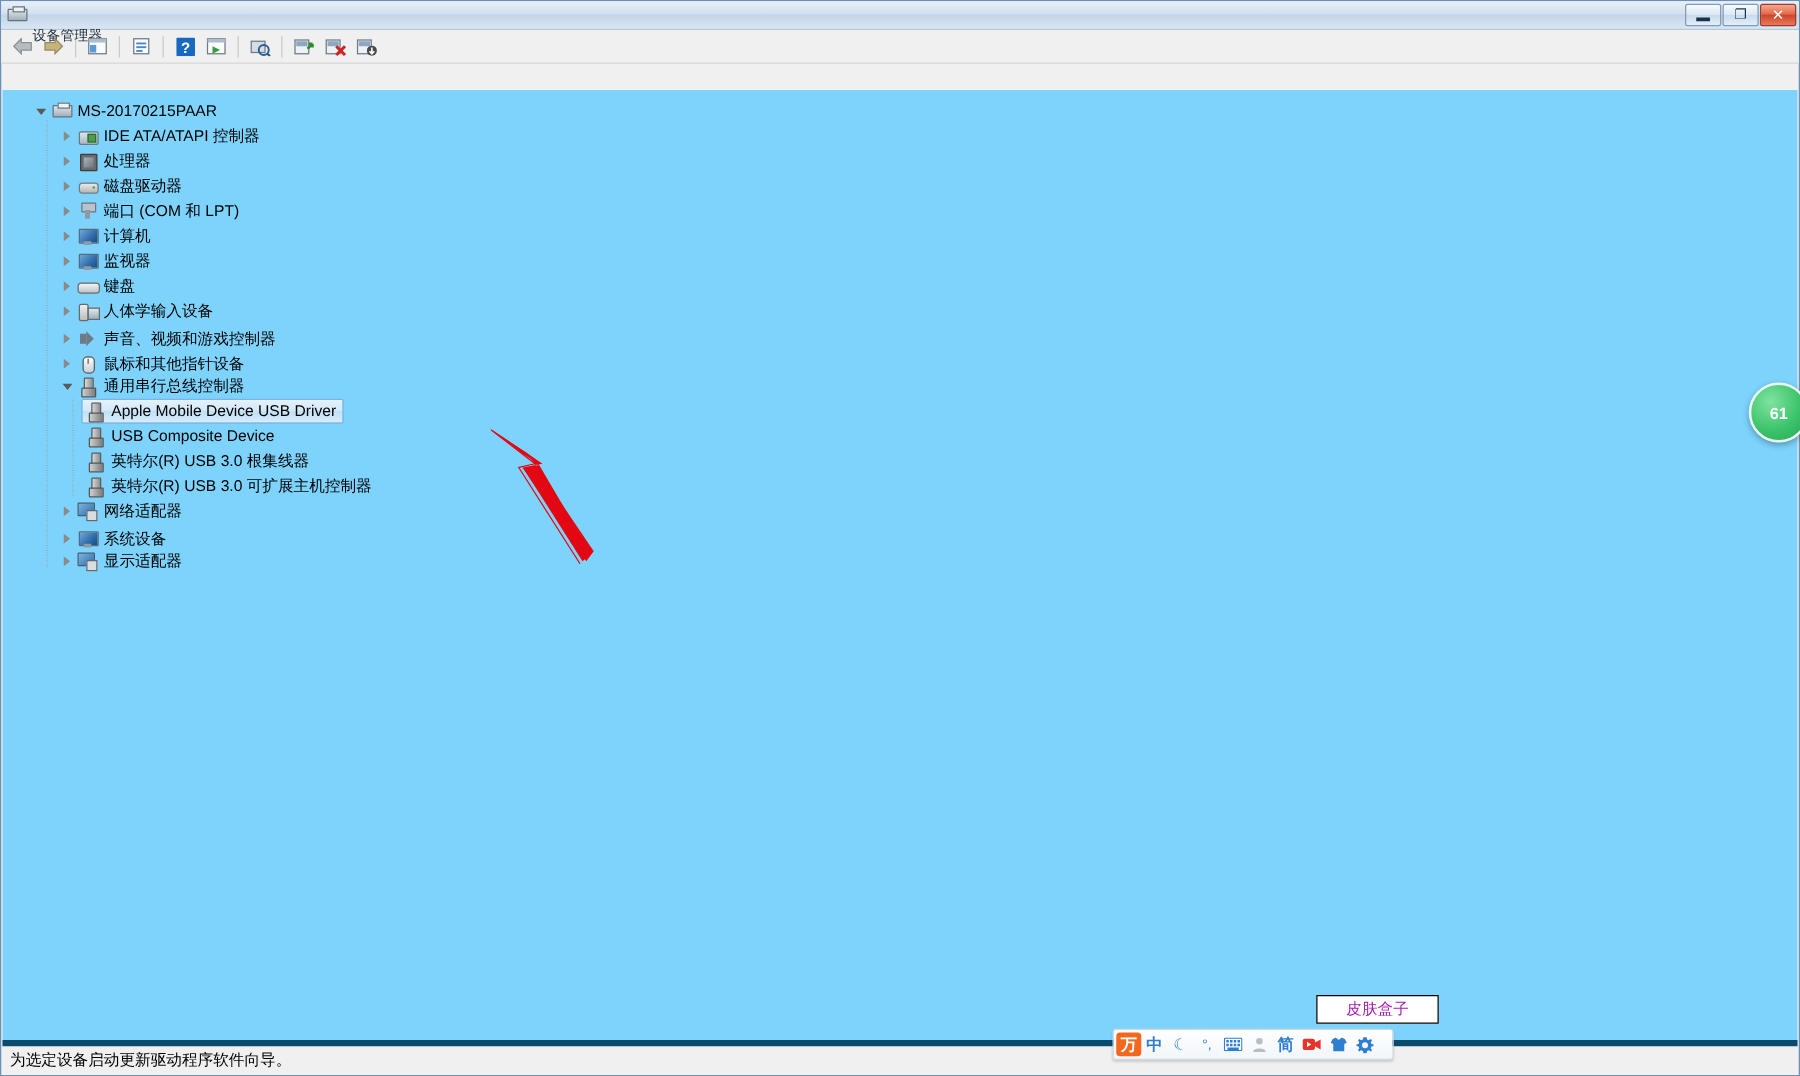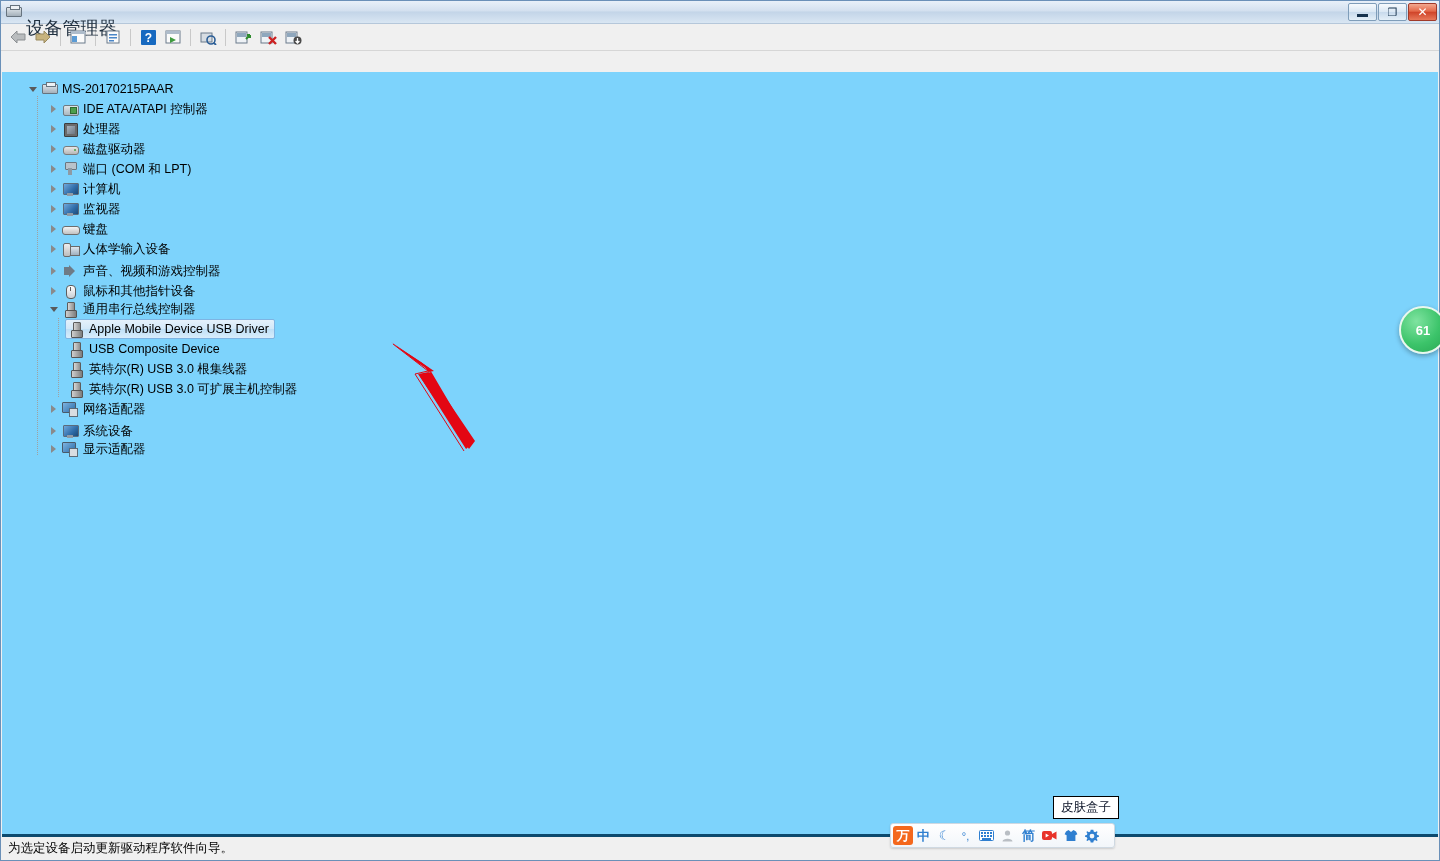--- a/index.html
+++ b/index.html
@@ -10,21 +10,21 @@
     -webkit-font-smoothing:antialiased;
   }
   .app{position:relative;width:1440px;height:861px;box-sizing:border-box;
        border:1px solid #6a90b8;background:#f0f0f0;}
 
   
   .titlebar{position:relative;height:22px;
     background:linear-gradient(to bottom,#e8f0f9 0%,#d3e0ef 45%,#c3d5e8 50%,#d9e6f3 100%);
     border-bottom:1px solid #b5c7da;display:flex;align-items:center;}
   .tb-icon{width:16px;height:16px;margin-left:4px;margin-right:5px;position:relative;flex:0 0 auto;}
-  .tb-title{font-size:18px;color:#203040;letter-spacing:.2px;margin-top:32px;}
+  .tb-title{font-size:11px;color:#203040;letter-spacing:.2px;margin-top:32px;}
   .winbtns{position:absolute;right:2px;top:2px;display:flex;gap:1px;}
   .wbtn{width:29px;height:18px;border:1px solid #7f9db9;border-radius:2px;
     background:linear-gradient(to bottom,#f6fafd 0%,#dbe8f4 48%,#c8daec 52%,#e4eff8 100%);
     display:flex;align-items:center;justify-content:center;box-sizing:border-box;}
   .wbtn.close{border-color:#a03a2a;
     background:linear-gradient(to bottom,#f3a98f 0%,#e4694a 45%,#d0452a 52%,#e8795a 100%);}
   .wbtn .glyph{font-size:11px;color:#16324d;line-height:1;}
   .wbtn.close .glyph{color:#fff;font-weight:bold;font-size:12px;}
   .minbar{width:11px;height:3px;background:#16324d;margin-top:6px;}
 
@@ -115,34 +115,34 @@
   .ctxitem.hl{background:linear-gradient(to bottom,#f4f8fd,#dceaf8);
      border:1px solid #9dbfe0;margin:0 1px;height:21px;border-radius:2px;padding-left:33px;}
   .ctxsep{height:1px;background:#d3d3d3;margin:3px 2px 3px 30px;position:relative;z-index:2;}
 
   
   .redarrow{position:absolute;left:370px;top:330px;width:115px;height:125px;z-index:60;
      pointer-events:none;}
 
   
   .statusbar{position:absolute;left:1px;right:1px;bottom:1px;height:22px;
-     background:#f0f0f0;border-top:3px solid #0c4a6e;display:flex;align-items:center;
+     background:#f0f0f0;border-top:5px solid #0c4a6e;display:flex;align-items:center;
      padding-left:6px;font-size:12.5px;color:#000;}
 
   
   .imebar{position:absolute;left:889px;top:822px;height:23px;width:223px;
      background:linear-gradient(to bottom,#ffffff,#f2f6fa);
      border:1px solid #cfd9e2;border-radius:3px;display:flex;align-items:center;
      box-shadow:0 1px 2px rgba(0,0,0,.15);z-index:50;}
   .imelogo{width:20px;height:19px;margin-left:2px;background:#f4681d;border-radius:3px;
      color:#fff;font-size:13px;font-weight:bold;display:flex;align-items:center;justify-content:center;}
   .imeitem{width:21px;height:21px;display:flex;align-items:center;justify-content:center;
      font-size:13px;color:#2f7fd0;}
-  .ime-tip{position:absolute;left:1052px;top:795px;padding:2px 7px;background:#fff;
-     border:1px solid #000;font-size:12.5px;color:#0f172a;z-index:50;}
+  .ime-tip{position:absolute;left:1052px;top:795px;padding:2px 23px;background:#fff;
+     border:1px solid #000;font-size:12.5px;color:#a21caf;z-index:50;}
 
   
   .greenbadge{position:absolute;right:-8px;top:305px;width:44px;height:44px;border-radius:50%;
      background:radial-gradient(circle at 35% 30%,#7fe3a0,#3cc46a 55%,#27a653 100%);
      border:2px solid #e9f7ee;box-shadow:0 2px 5px rgba(0,0,0,.3);
      display:flex;align-items:center;justify-content:center;
      color:#fff;font-size:13px;font-weight:bold;z-index:45;}
 </style>
 </head>
 <body>

